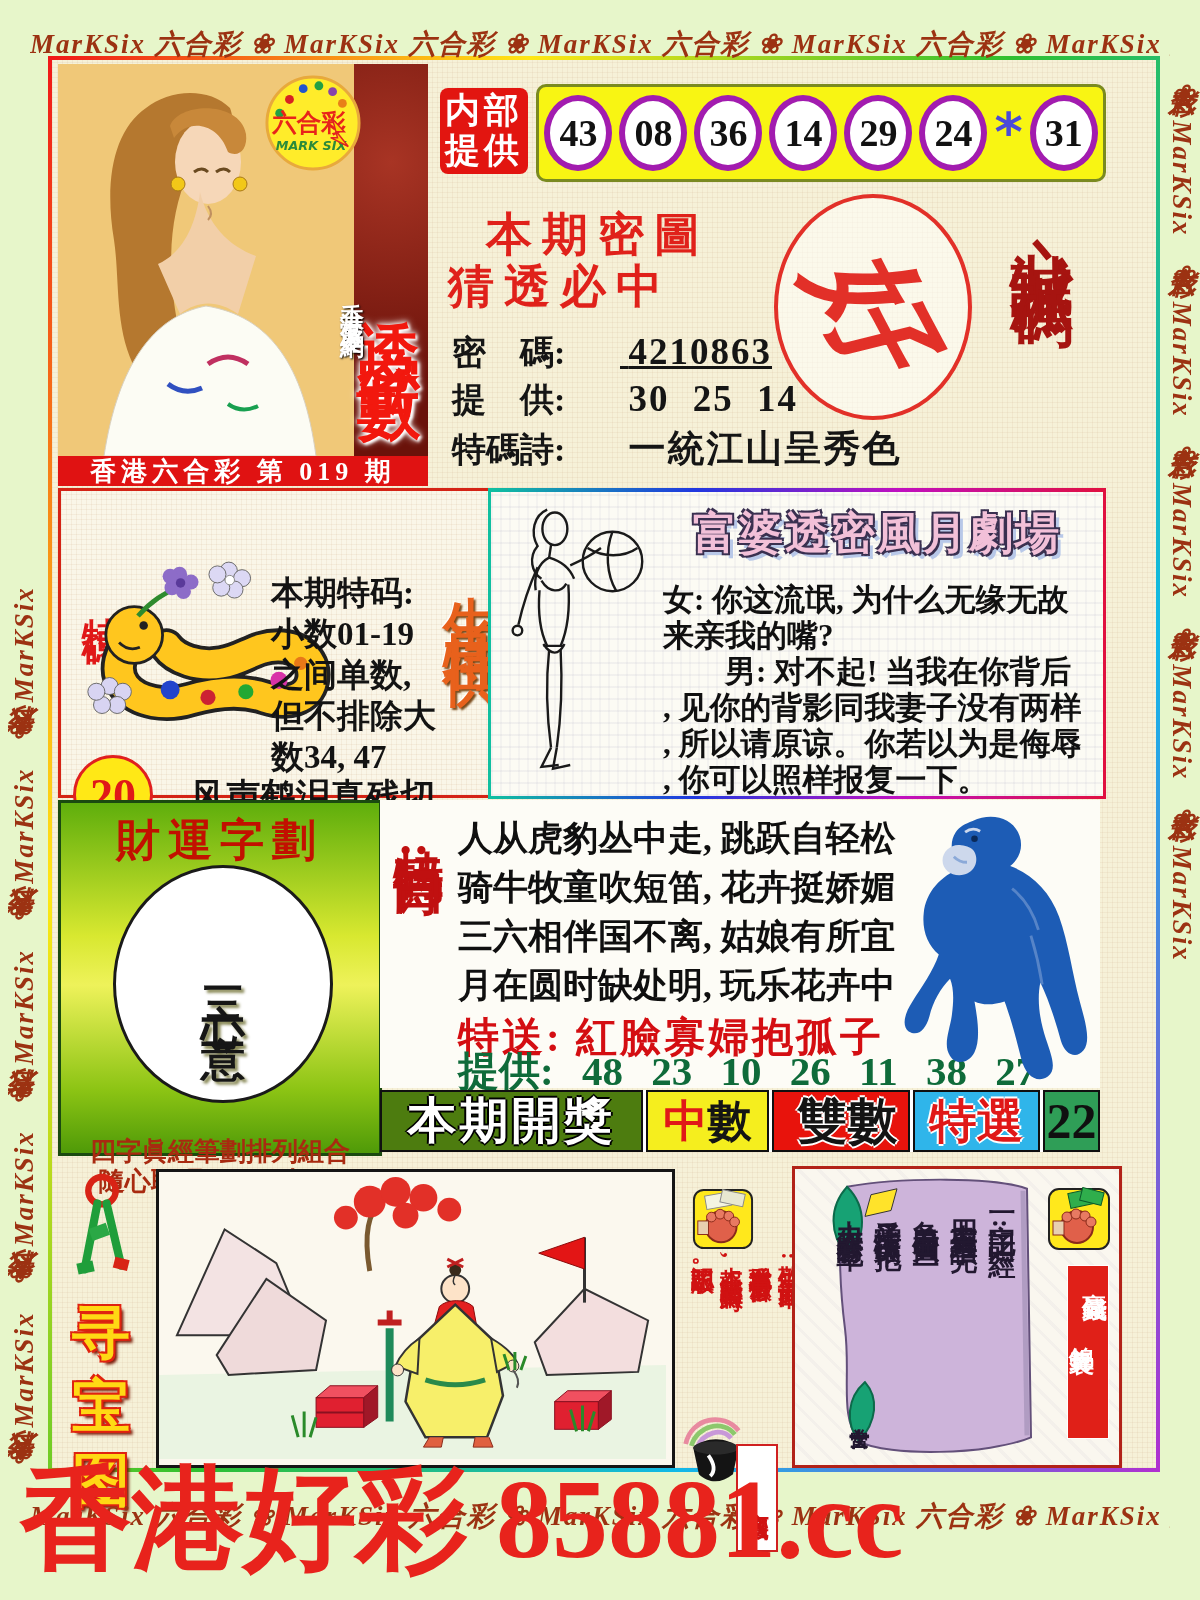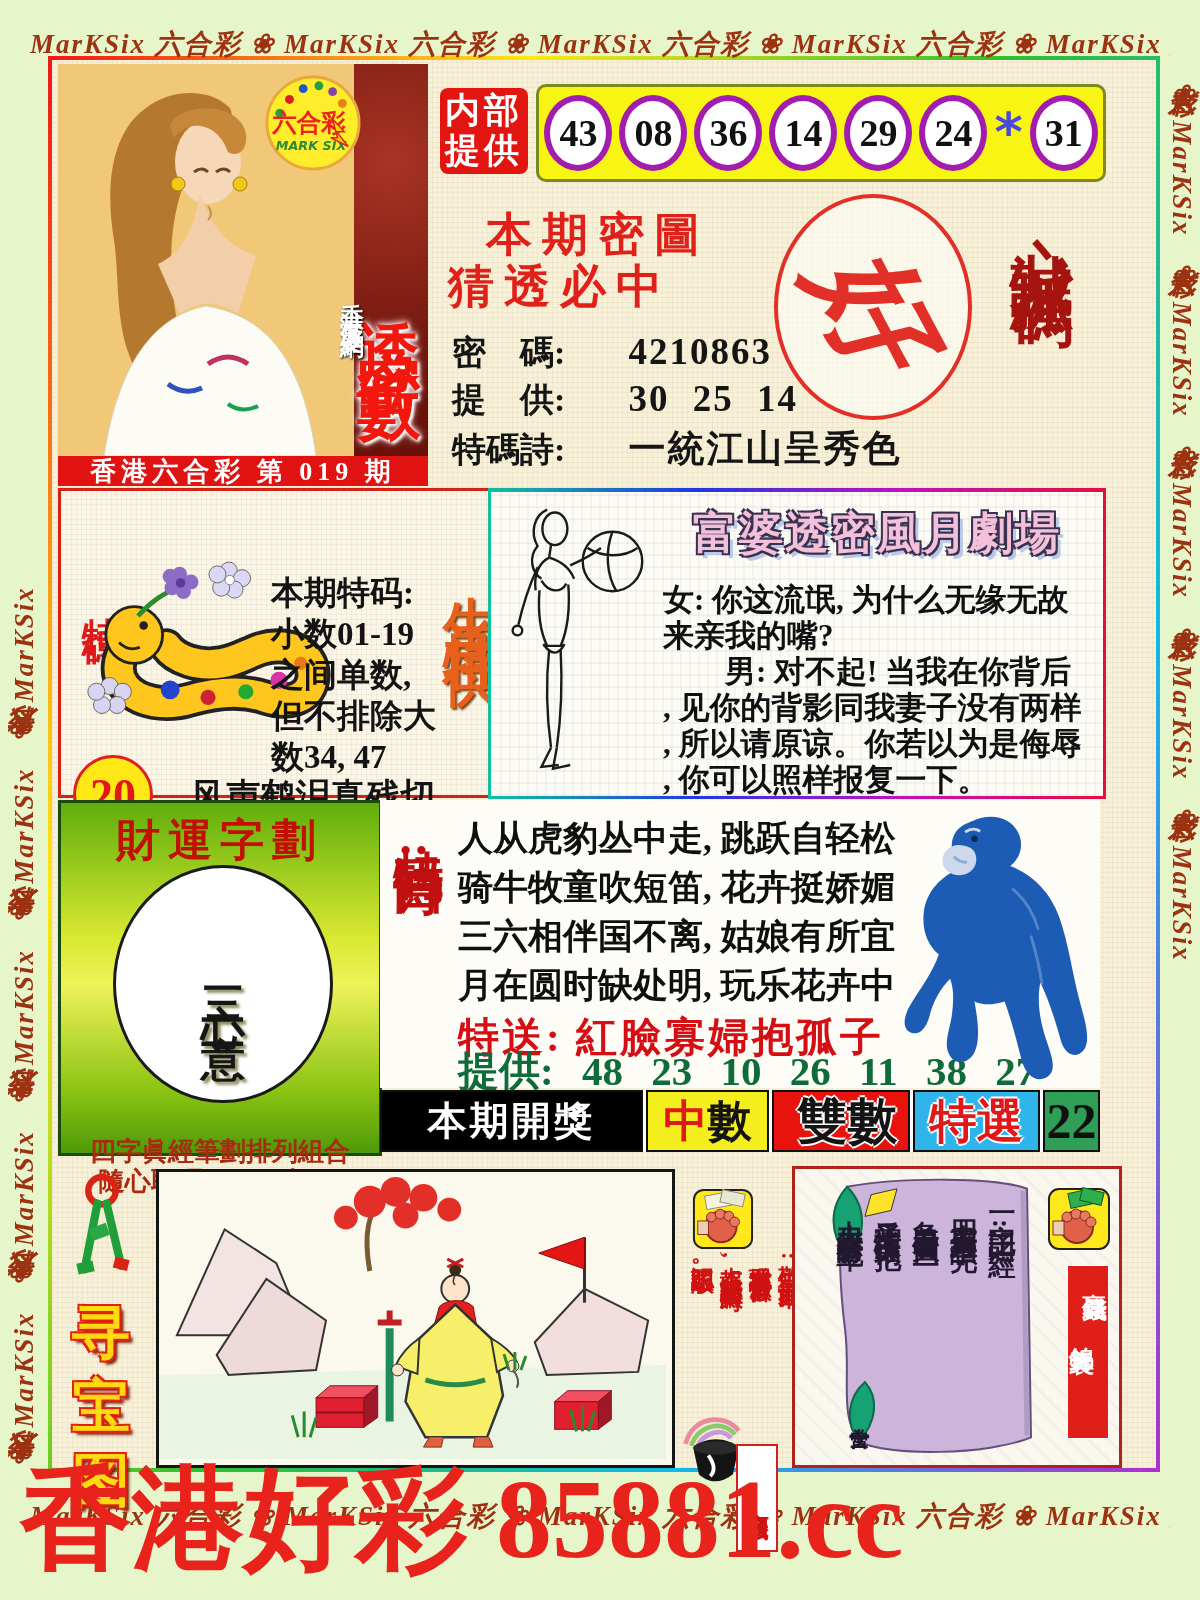--- a/index.html
+++ b/index.html
@@ -87,21 +87,21 @@
   .p-side{left:6px;top:10px;writing-mode:vertical-rl;font:bold 50px "Liberation Serif",serif;
         color:#c01010;letter-spacing:8px;height:268px;}
   .p-lines{left:78px;top:14px;width:620px;font:bold 35px "Liberation Serif",serif;line-height:49px;
         color:#0f0f0f;white-space:nowrap;}
   .p-special{left:78px;top:210px;font:bold 41px "Liberation Serif",serif;color:#d40e12;letter-spacing:3px;white-space:nowrap;}
   .p-provide{left:78px;top:244px;font:bold 41px "Liberation Serif",serif;color:#0f6b3a;word-spacing:18px;white-space:nowrap;}
   
   .rbar{left:328px;top:1030px;width:720px;height:62px;display:flex;background:#fff;gap:3px;}
   .seg{display:flex;align-items:center;justify-content:center;border:2px solid #101010;
        font-family:"Liberation Serif","DejaVu Serif",serif;font-weight:bold;}
-  .seg.open{width:36%;background:#000000;color:#fff;font-size:39px;letter-spacing:3px;
+  .seg.open{width:36%;background:#4d7c0f;color:#fff;font-size:49px;letter-spacing:3px;
        text-shadow:-2px 0 #000,2px 0 #000,0 -2px #000,0 2px #000;}
   .seg.mid{width:16.5%;background:#f5ee1e;font-size:44px;}
   .seg.mid .c1{color:#e01818;} .seg.mid .c2{color:#141414;}
   .seg.double{width:17%;background:#e8130c;color:#141414;font-size:50px;
        text-shadow:-2px 0 #fff,2px 0 #fff,0 -2px #fff,0 2px #fff;padding-left:12px;}
   .seg.pick{width:17%;background:#2fb5ea;color:#e01818;font-size:47px;
        text-shadow:-2px 0 #fff,2px 0 #fff,0 -2px #fff,0 2px #fff;}
   .seg.value{flex:1;background:#2f9e57;color:#101010;font-size:50px;}
   
   .t-chars{left:14px;top:1236px;width:70px;text-align:center;font:bold 58px "Liberation Serif",serif;
@@ -187,21 +187,21 @@
       <div class="ball">29</div>
       <div class="ball">24</div>
       <div class="star">*</div>
       <div class="ball">31</div>
     </div>
     <div class="abs secret1">本期密圖</div>
     <div class="abs secret2">猜透必中</div>
     <div class="abs seal">
       <span>好</span>
     </div>
-    <div class="abs inforow" style="top:270px;">
+    <div class="abs inforow" style="top:270px;text-decoration:underline;">
       <span class="lbl">密　碼:</span>
       <span class="val">4210863</span>
     </div>
     <div class="abs inforow" style="top:317px;">
       <span class="lbl">提　供:</span>
       <span class="val">30 25 14</span>
     </div>
     <div class="abs inforow" style="top:364px;">
       <span class="lbl">特碼詩:</span>
       <span class="val">一統江山呈秀色</span>

